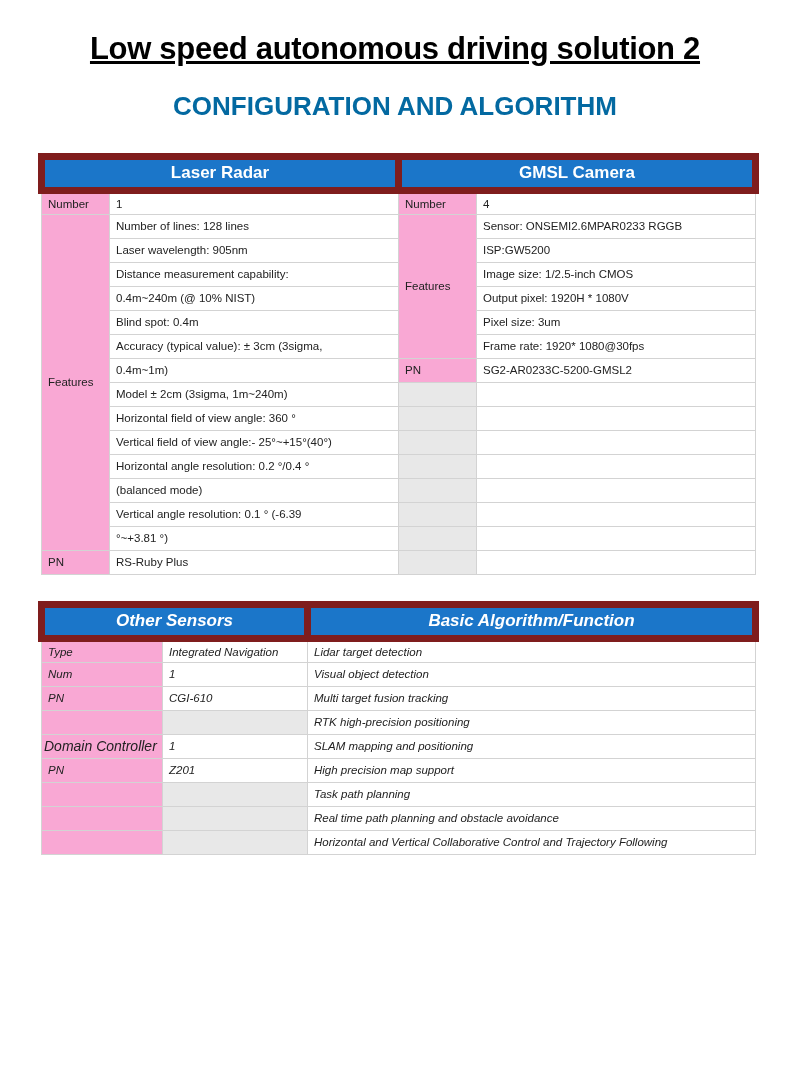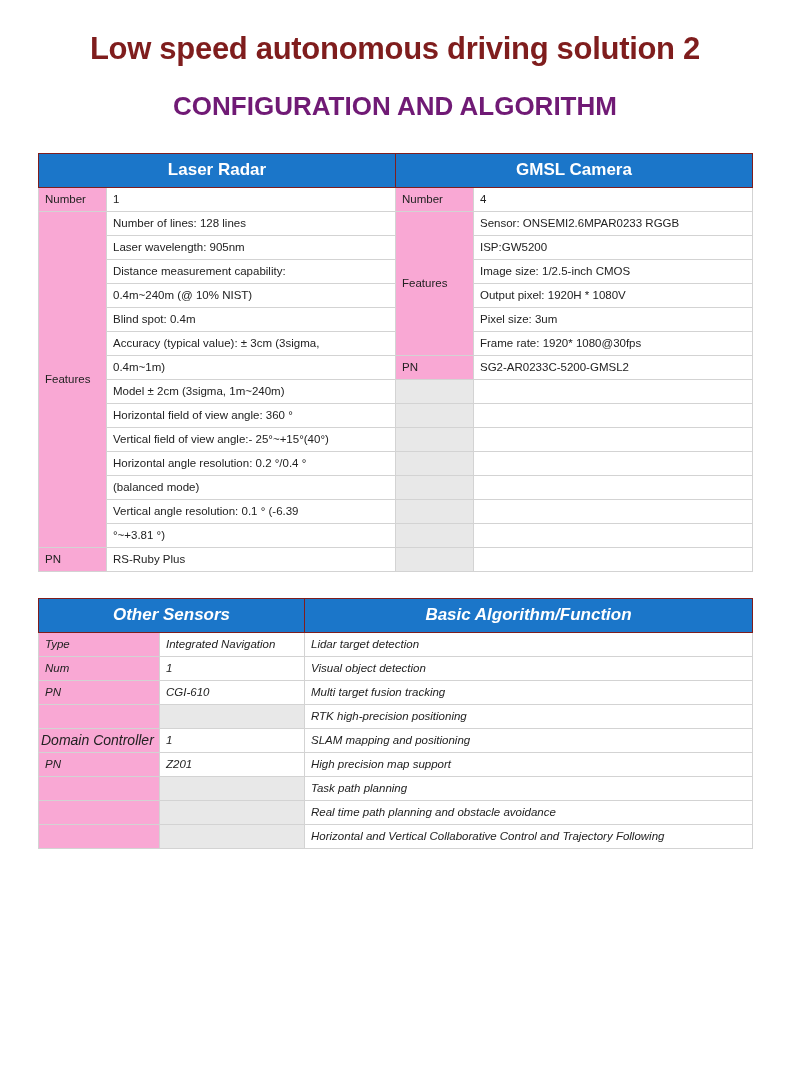--- a/index.html
+++ b/index.html
@@ -16,49 +16,50 @@
     width: 790px;
     height: 1070px;
     position: relative;
     padding: 0;
   }
   .title-main {
     text-align: center;
     font-size: 31px;
     font-weight: bold;
     letter-spacing: -0.3px;
-    color: #7f1d1d;
+    color: #000000;
     margin: 32px 0 0 0;
     line-height: 1.1;
+    text-decoration: underline;
   }
   .title-sub {
     text-align: center;
     font-size: 26px;
     font-weight: bold;
-    color: #701a75;
+    color: #0369a1;
     margin: 26px 0 0 0;
     line-height: 1.1;
   }
 
   .table-wrap {
     margin: 0 38px;
   }
   table {
     border-collapse: collapse;
     width: 714px;
     table-layout: fixed;
   }
   th {
     background: #1b76c9;
     color: #ffffff;
     font-size: 17px;
     font-weight: bold;
     text-align: center;
     height: 34px;
-    border: 1px solid #7f1d1d;
+    border: 7px solid #7f1d1d;
     padding: 2px 4px;
   }
   td {
     border: 1px solid #d3d3d3;
     font-size: 11.5px;
     height: 24px;
     padding: 2px 6px;
     vertical-align: middle;
     color: #222;
     background: #ffffff;

